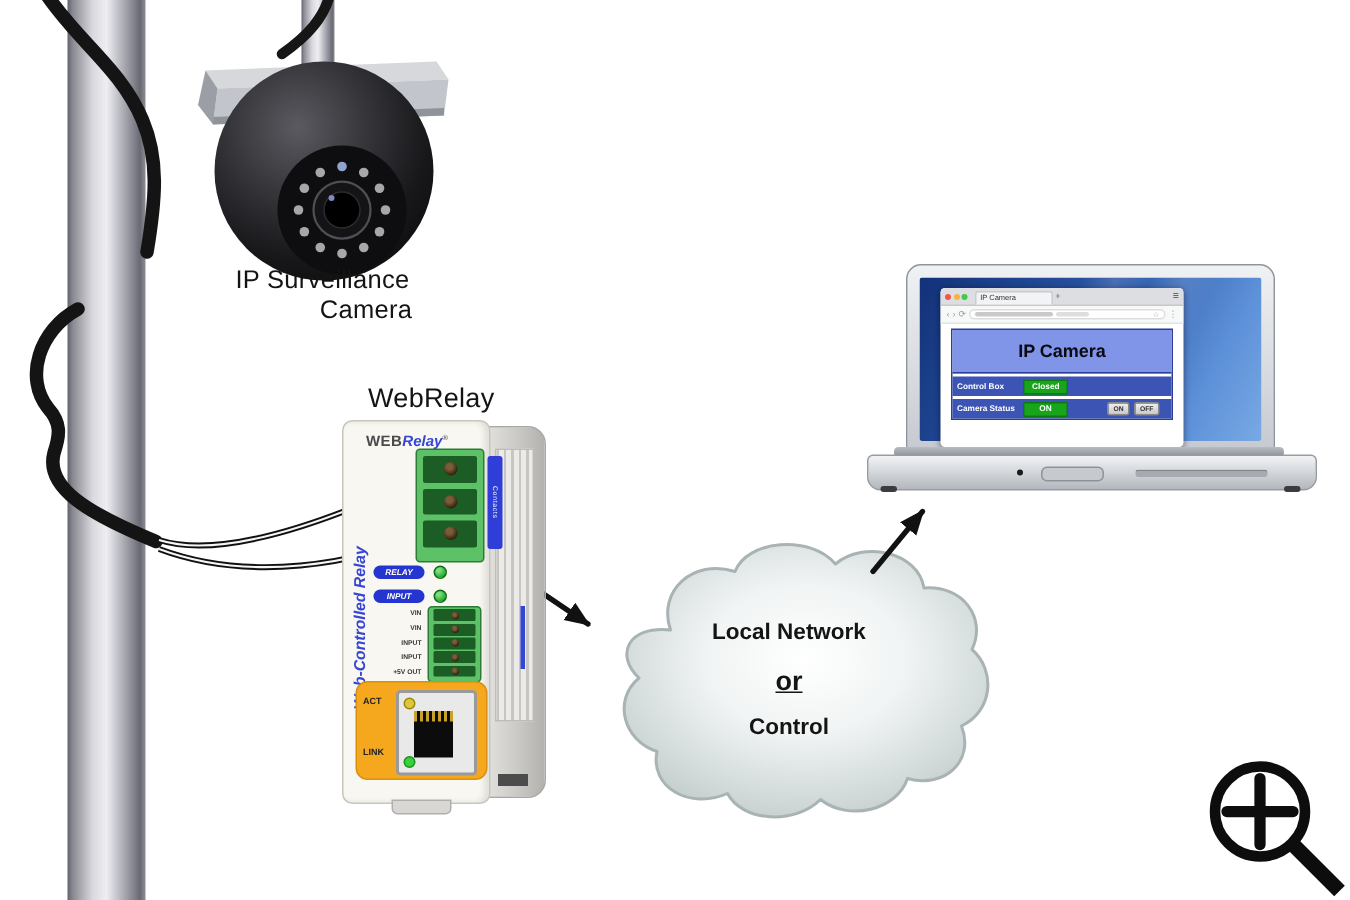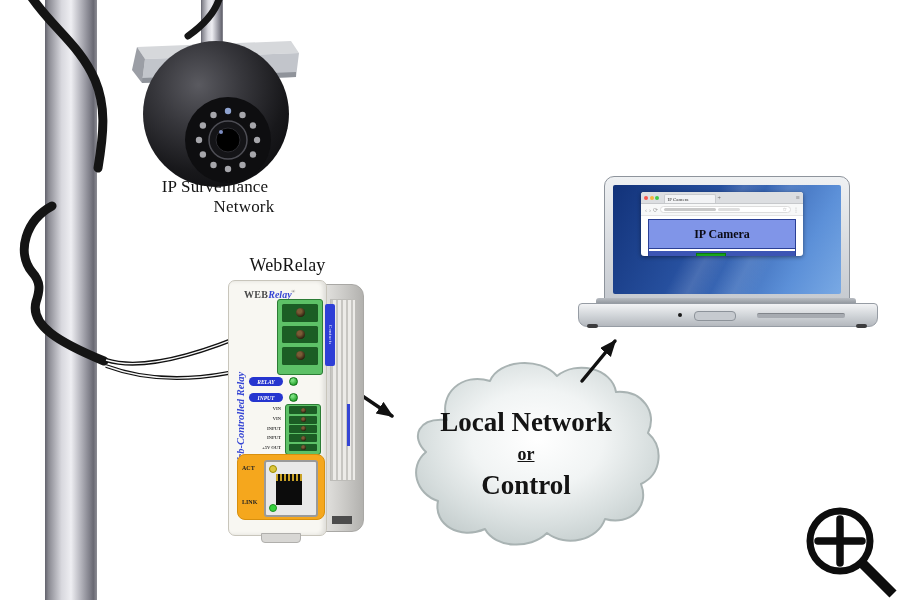--- a/index.html
+++ b/index.html
@@ -1,24 +1,24 @@
 <!DOCTYPE html>
 <html><head>
 <meta charset="utf-8">
 <style>
   html,body{margin:0;padding:0;background:#fff;}
   .stage{position:relative;width:900px;height:600px;background:#fff;overflow:hidden;
-         font-family:Liberation Serif, serif;}
+         font-family:Liberation Sans, sans-serif;}
   .abs{position:absolute;}
   svg.bg{position:absolute;left:0;top:0;}
 
   
   .diagram-label{color:#141414;font-size:17px;letter-spacing:.2px;}
   .cloud-text{display:flex;flex-direction:column;align-items:center;color:#141414;}
-  .cloud-line{font-weight:bold;font-size:27px;line-height:22px;}
+  .cloud-line{font-weight:bold;font-size:15px;line-height:22px;}
   .cloud-or{font-weight:bold;font-size:18px;margin:11px 0 9px 0;text-decoration:underline;}
 
   
   .device{position:absolute;left:228px;top:280px;width:134px;height:254px;}
   .dev-side{position:absolute;left:96px;top:4px;width:38px;height:246px;border:1px solid #a9a8a5;
             border-radius:0 12px 12px 0;background:linear-gradient(90deg,#e2e1de,#c9c8c5 55%,#b2b1ae);}
   .dev-sticker{position:absolute;left:5px;top:14px;width:24px;height:180px;background:#ecebe8;
             border:1px solid #bdbcb8;
             background-image:repeating-linear-gradient(90deg,#c7c6c2 0 1.5px,transparent 1.5px 5px);}
   .dev-sticker-blue{position:absolute;right:5px;bottom:34px;width:3px;height:42px;background:#3545d4;}
@@ -64,21 +64,21 @@
 
   
   .laptop{position:absolute;left:575px;top:170px;width:310px;height:165px;}
   .lt-screen{position:absolute;left:29px;top:6px;width:244px;height:124px;
              background:linear-gradient(180deg,#eff1f3,#c6cad0);border:1px solid #8e949c;
              border-radius:10px 10px 3px 3px;}
   .lt-display{position:absolute;left:8px;top:8px;right:8px;bottom:7px;border-radius:2px;
       background:
         linear-gradient(118deg,rgba(255,255,255,0) 38%,rgba(255,255,255,.14) 46%,rgba(255,255,255,0) 54%,rgba(255,255,255,.10) 62%,rgba(255,255,255,0) 70%),
         linear-gradient(118deg,#123279,#2a55a5 45%,#5c90d8 80%,#79a9e4);}
-  .browser{position:absolute;left:28px;top:7px;width:162px;height:64px;background:#fff;border-radius:3px;
+  .browser{position:absolute;left:14px;top:7px;width:162px;height:106px;background:#fff;border-radius:3px;
            box-shadow:0 1px 4px rgba(0,0,10,.45);overflow:hidden;}
   .tabbar{height:12px;background:#dcdee1;border-bottom:1px solid #c6c8cb;display:flex;align-items:center;
           padding:0 3px;box-sizing:border-box;}
   .tl-dot{width:4px;height:4px;border-radius:50%;margin-right:1.5px;}
   .b-tab{width:52px;height:9px;margin-left:3px;background:#f2f3f5;border:1px solid #c9cbce;border-bottom:none;
          border-radius:2px 2px 0 0;font-size:5px;color:#333;line-height:9px;padding-left:3px;box-sizing:border-box;
          white-space:nowrap;overflow:hidden;align-self:flex-end;}
   .b-plus{font-size:6px;color:#666;margin-left:2px;}
   .b-menu{margin-left:auto;font-size:7px;color:#444;line-height:10px;}
   .toolbar{height:12px;background:#f7f8f8;border-bottom:1px solid #e3e3e4;display:flex;align-items:center;
@@ -198,21 +198,21 @@
     <g stroke="#0d0d0d" fill="none">
       <circle cx="840" cy="541" r="30" stroke-width="7"></circle>
       <line x1="818" y1="541" x2="862" y2="541" stroke-width="7.5" stroke-linecap="round"></line>
       <line x1="840" y1="519" x2="840" y2="563" stroke-width="7.5" stroke-linecap="round"></line>
       <line x1="862" y1="563" x2="893" y2="594" stroke-width="10"></line>
     </g>
   </svg>
 
   <div class="abs" style="left:140px;top:177px;width:150px;">
     <div class="diagram-label" style="text-align:center;">IP Surveillance</div>
-    <div class="diagram-label" style="text-align:center;margin-left:58px;width:92px;">Network</div>
+    <div class="diagram-label" style="text-align:center;margin-left:58px;width:92px;">Camera</div>
   </div>
 
   <div class="abs diagram-label" style="left:230px;top:255px;width:115px;text-align:center;font-size:18px;">WebRelay</div>
 
   <div class="device">
     <div class="dev-side">
       <div class="dev-sticker">
         <div class="dev-sticker-blue"></div>
       </div>
       <div class="dev-sidebar-dark"></div>

